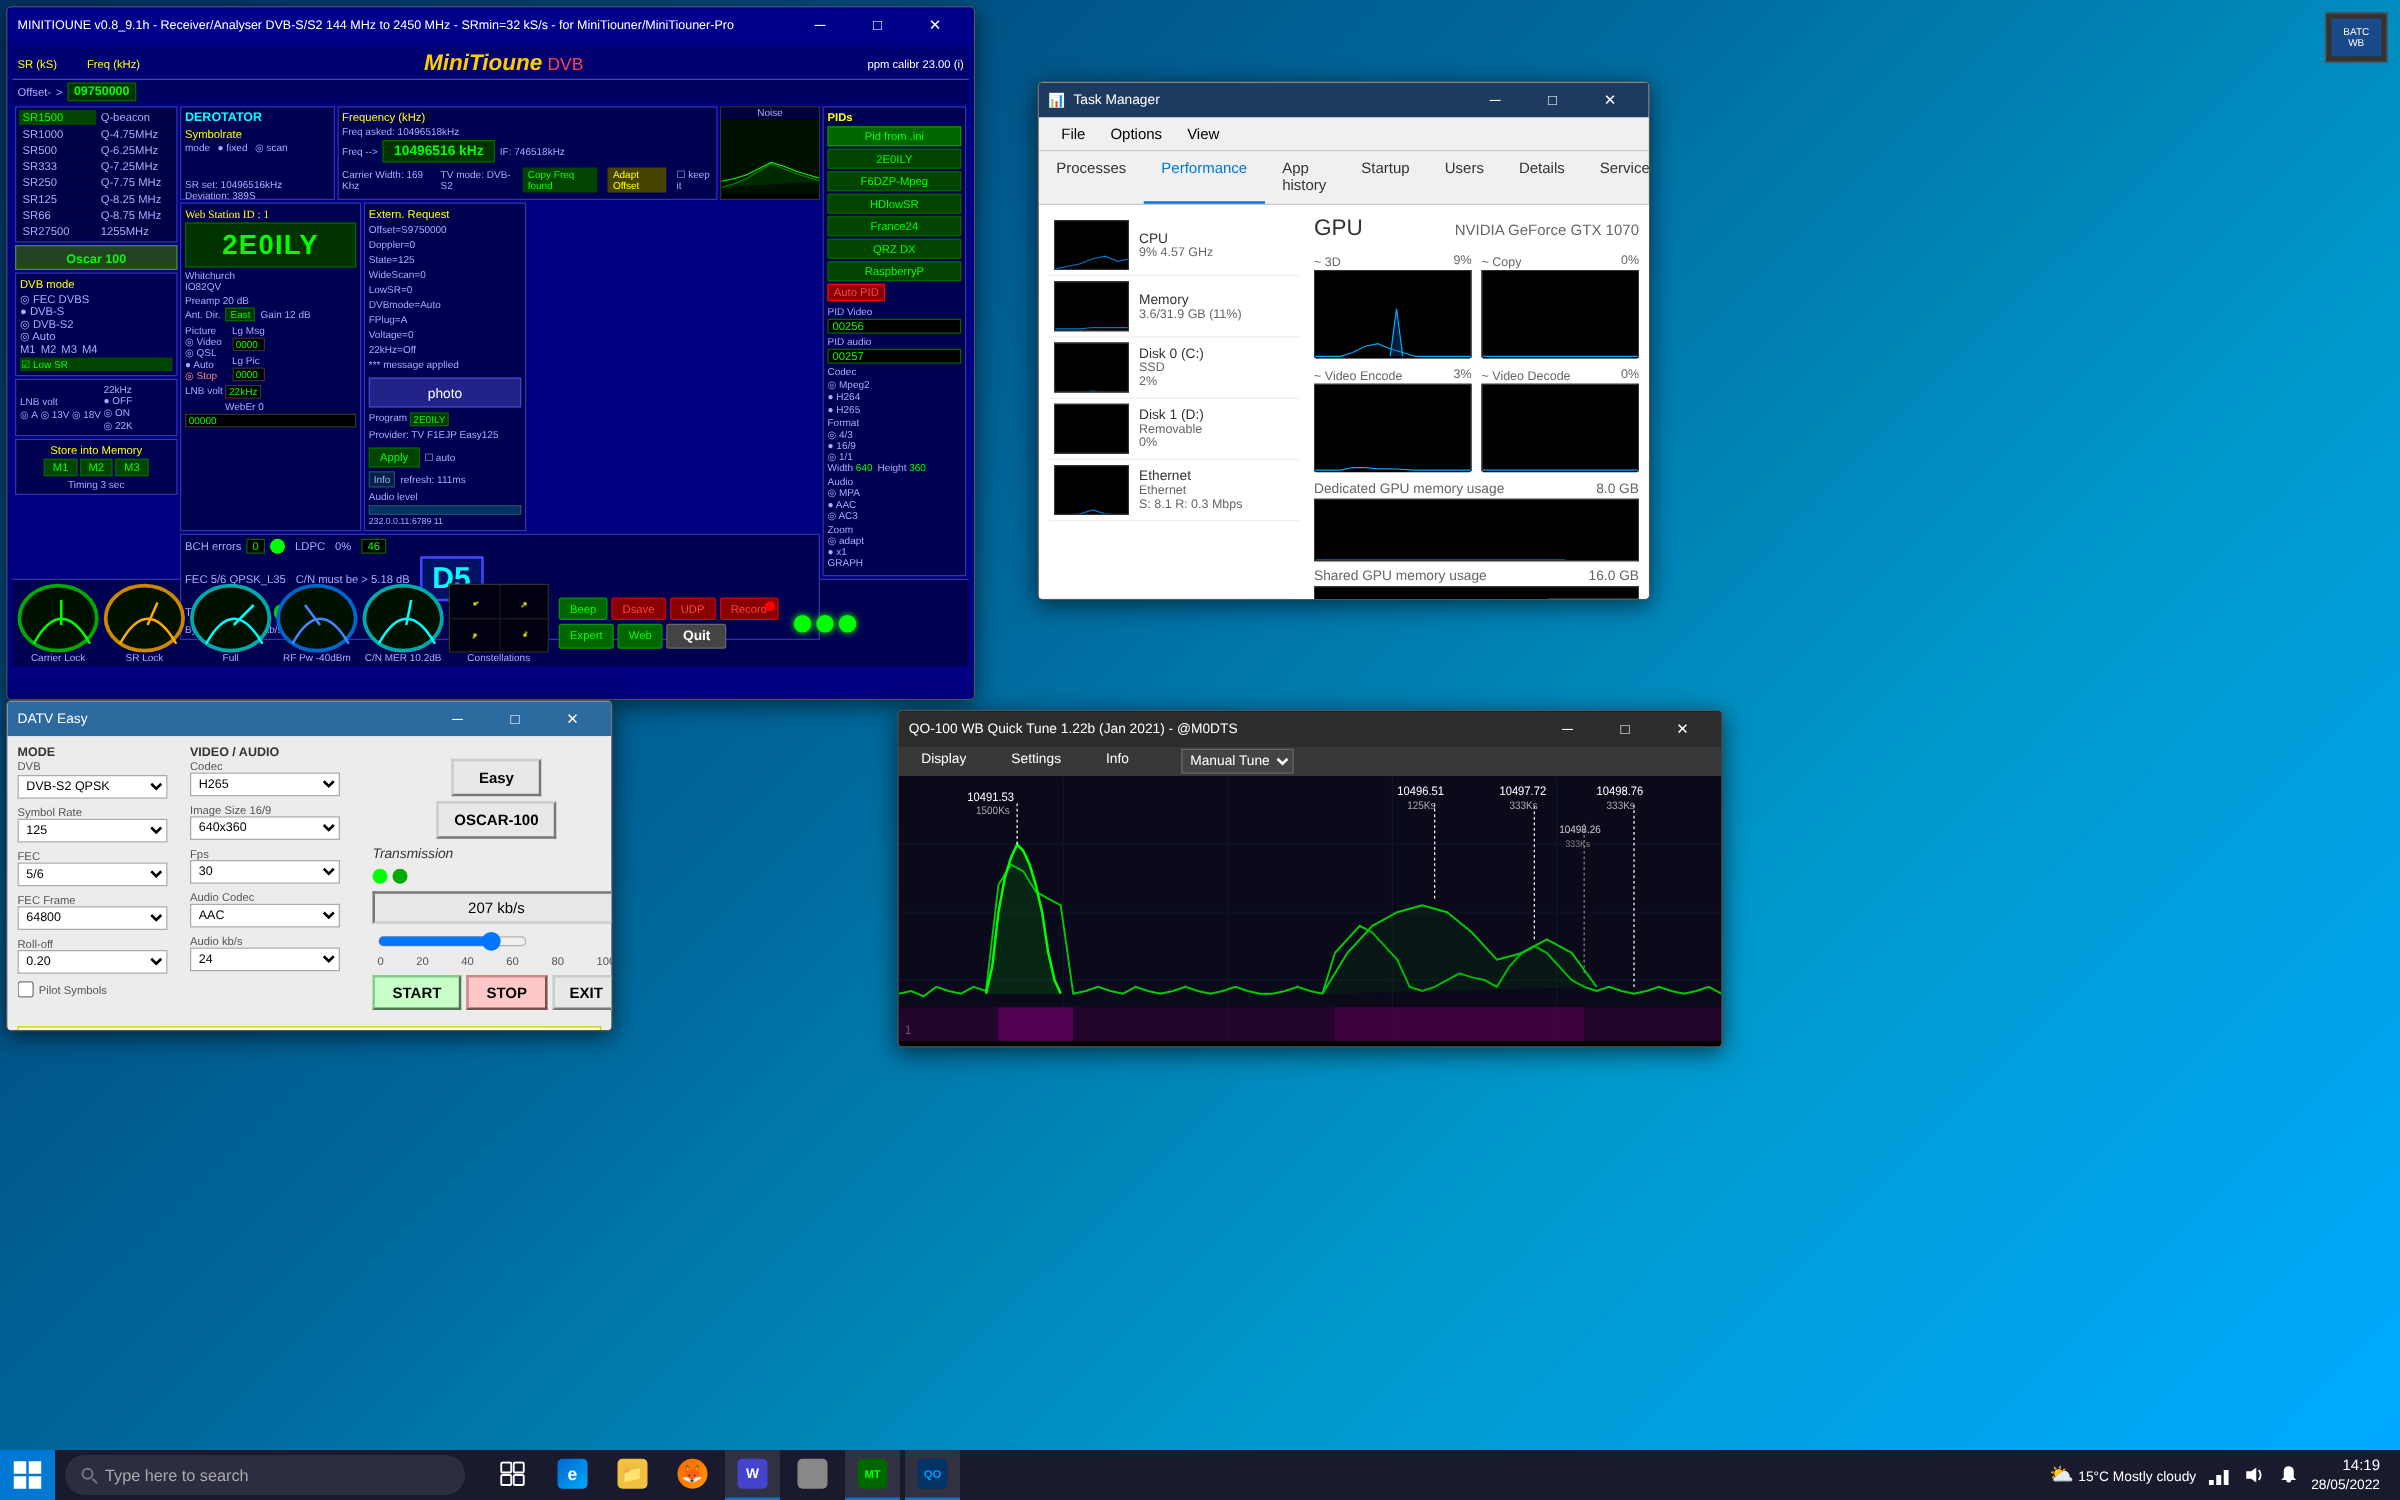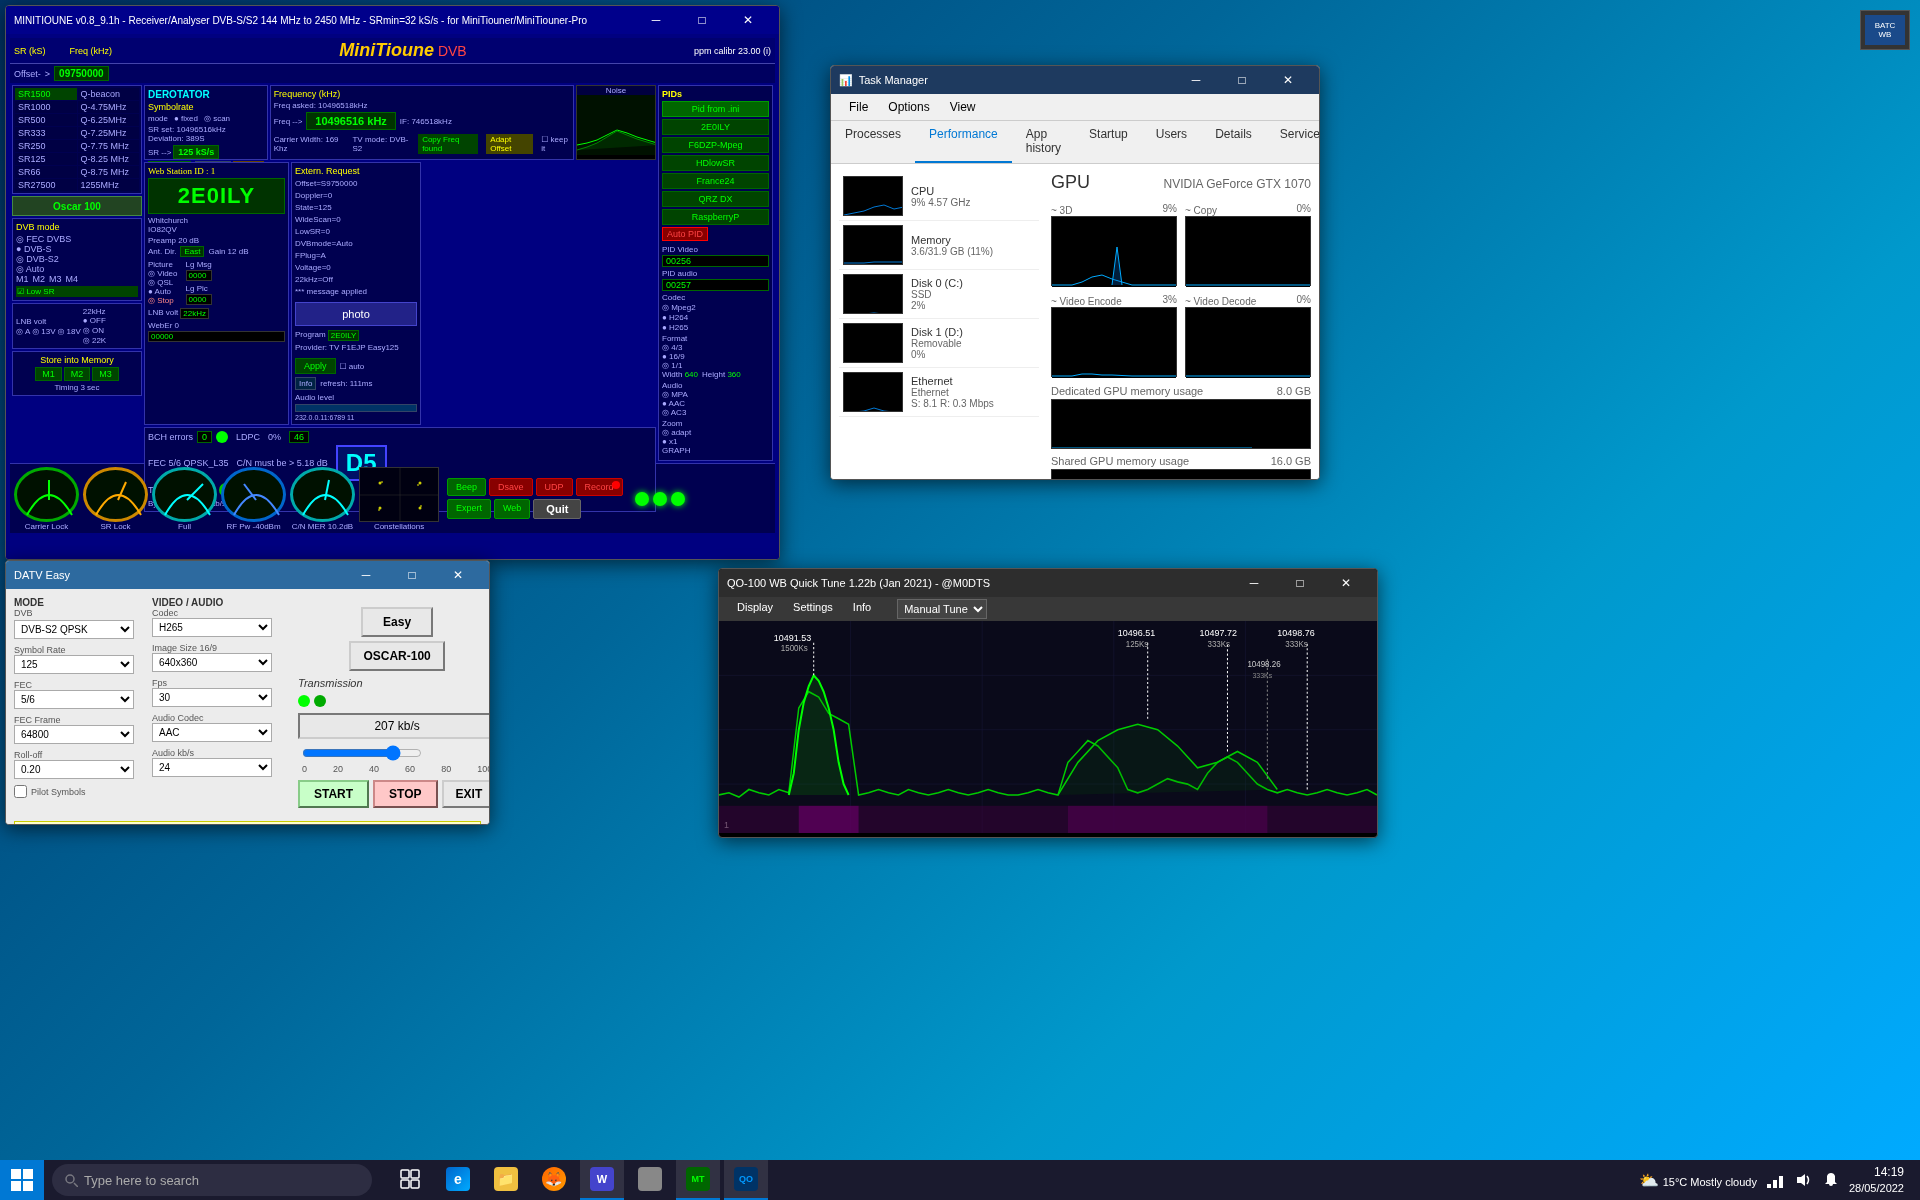--- a/index.html
+++ b/index.html
@@ -282,21 +282,21 @@
 
     .qo100-titlebar {
       background: #2d2d2d;
       color: #fff;
       font-size: 11px;
     }
 
     .qo100-menubar {
       background: #383838;
       display: flex;
-      gap: 0;
+      gap: 16px;
       padding: 2px 8px;
     }
 
     .qo100-menu {
       padding: 2px 10px;
       color: #fff;
       font-size: 11px;
       cursor: pointer;
     }
 
@@ -483,21 +483,21 @@
           <div style="display:flex;gap:2px;height:75px;">
 
             <div style="background:#000050;border:1px solid #3333aa;padding:3px;flex:0 0 110px;">
               <div style="color:#00ffff;font-size:10px;font-weight:bold;">DEROTATOR</div>
               <div style="color:#ffff00;font-size:9px;margin-top:2px;">Symbolrate</div>
               <div style="display:flex;gap:6px;margin-top:2px;">
                 <div style="font-size:8px;color:#aaaaff;">mode</div>
                 <div style="font-size:8px;color:#aaaaff;">● fixed</div>
                 <div style="font-size:8px;color:#aaaaff;">◎ scan</div>
               </div>
-              <div style="color:#aaaaff;font-size:8px;margin-top:2px;">SR set: 10496516kHz</div>
+              <div style="color:#aaaaff;font-size:8px;margin-top:20px;">SR set: 10496516kHz</div>
               <div style="color:#aaaaff;font-size:8px;">Deviation: 389S</div>
               <div style="display:flex;align-items:center;gap:2px;margin-top:2px;">
                 <span style="color:#aaaaff;font-size:8px;">SR --&gt;</span>
                 <div style="background:#004400;color:#00ff00;border:1px solid #006600;font-size:9px;font-weight:bold;padding:1px 4px;">125 kS/s</div>
               </div>
               <div style="display:flex;gap:2px;margin-top:2px;">
                 <div style="background:#004400;color:#00ff00;font-size:8px;padding:1px 4px;cursor:pointer;border:1px solid #006600;">Derotator</div>
                 <div></div>
                 <div style="background:#002244;color:#aaaaff;font-size:8px;padding:1px 4px;cursor:pointer;border:1px solid #334466;">Search</div>
                 <div style="background:#442200;color:#ff8800;font-size:8px;padding:1px 4px;cursor:pointer;border:1px solid #664400;">Reset</div>
@@ -561,21 +561,21 @@
                   <div>Lg Msg</div>
                   <div style="background:#000;color:#00ff00;border:1px solid #333;padding:0 2px;margin-top:1px;">0000</div>
                   <div style="margin-top:3px;">Lg Pic</div>
                   <div style="background:#000;color:#00ff00;border:1px solid #333;padding:0 2px;margin-top:1px;">0000</div>
                 </div>
               </div>
               <div style="display:flex;gap:2px;margin-top:3px;font-size:8px;color:#aaaaff;">
                 <div>LNB volt</div>
                 <div style="background:#000;color:#00ff00;border:1px solid #333;padding:0 2px;">22kHz</div>
               </div>
-              <div style="font-size:8px;color:#aaaaff;margin-top:2px;">WebEr 0</div>
+              <div style="font-size:8px;color:#aaaaff;margin-top:2px;margin-left:32px;">WebEr 0</div>
               <div style="background:#000;color:#00ff00;border:1px solid #333;font-size:8px;padding:0 2px;margin-top:1px;">00000</div>
             </div>
 
 
             <div style="background:#000050;border:1px solid #3333aa;padding:3px;flex:0 0 130px;">
               <div style="color:#ffff00;font-size:9px;">Extern. Request</div>
               <div style="font-size:8px;color:#aaaaff;margin-top:2px;line-height:1.5;">
                 <div>Offset=S9750000</div>
                 <div>Doppler=0</div>
                 <div>State=125</div>

